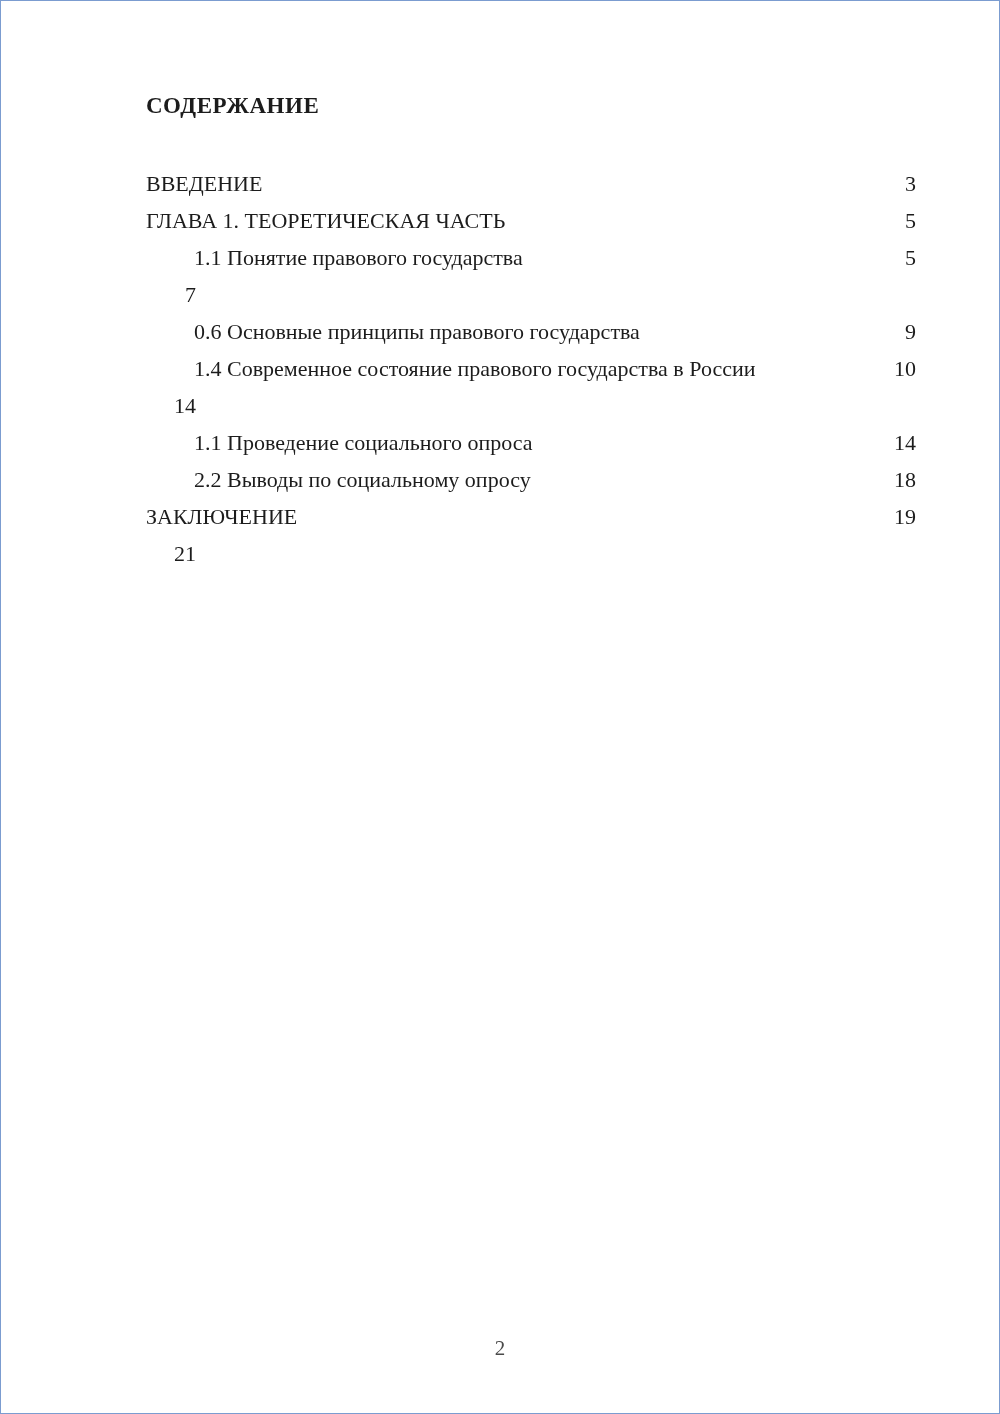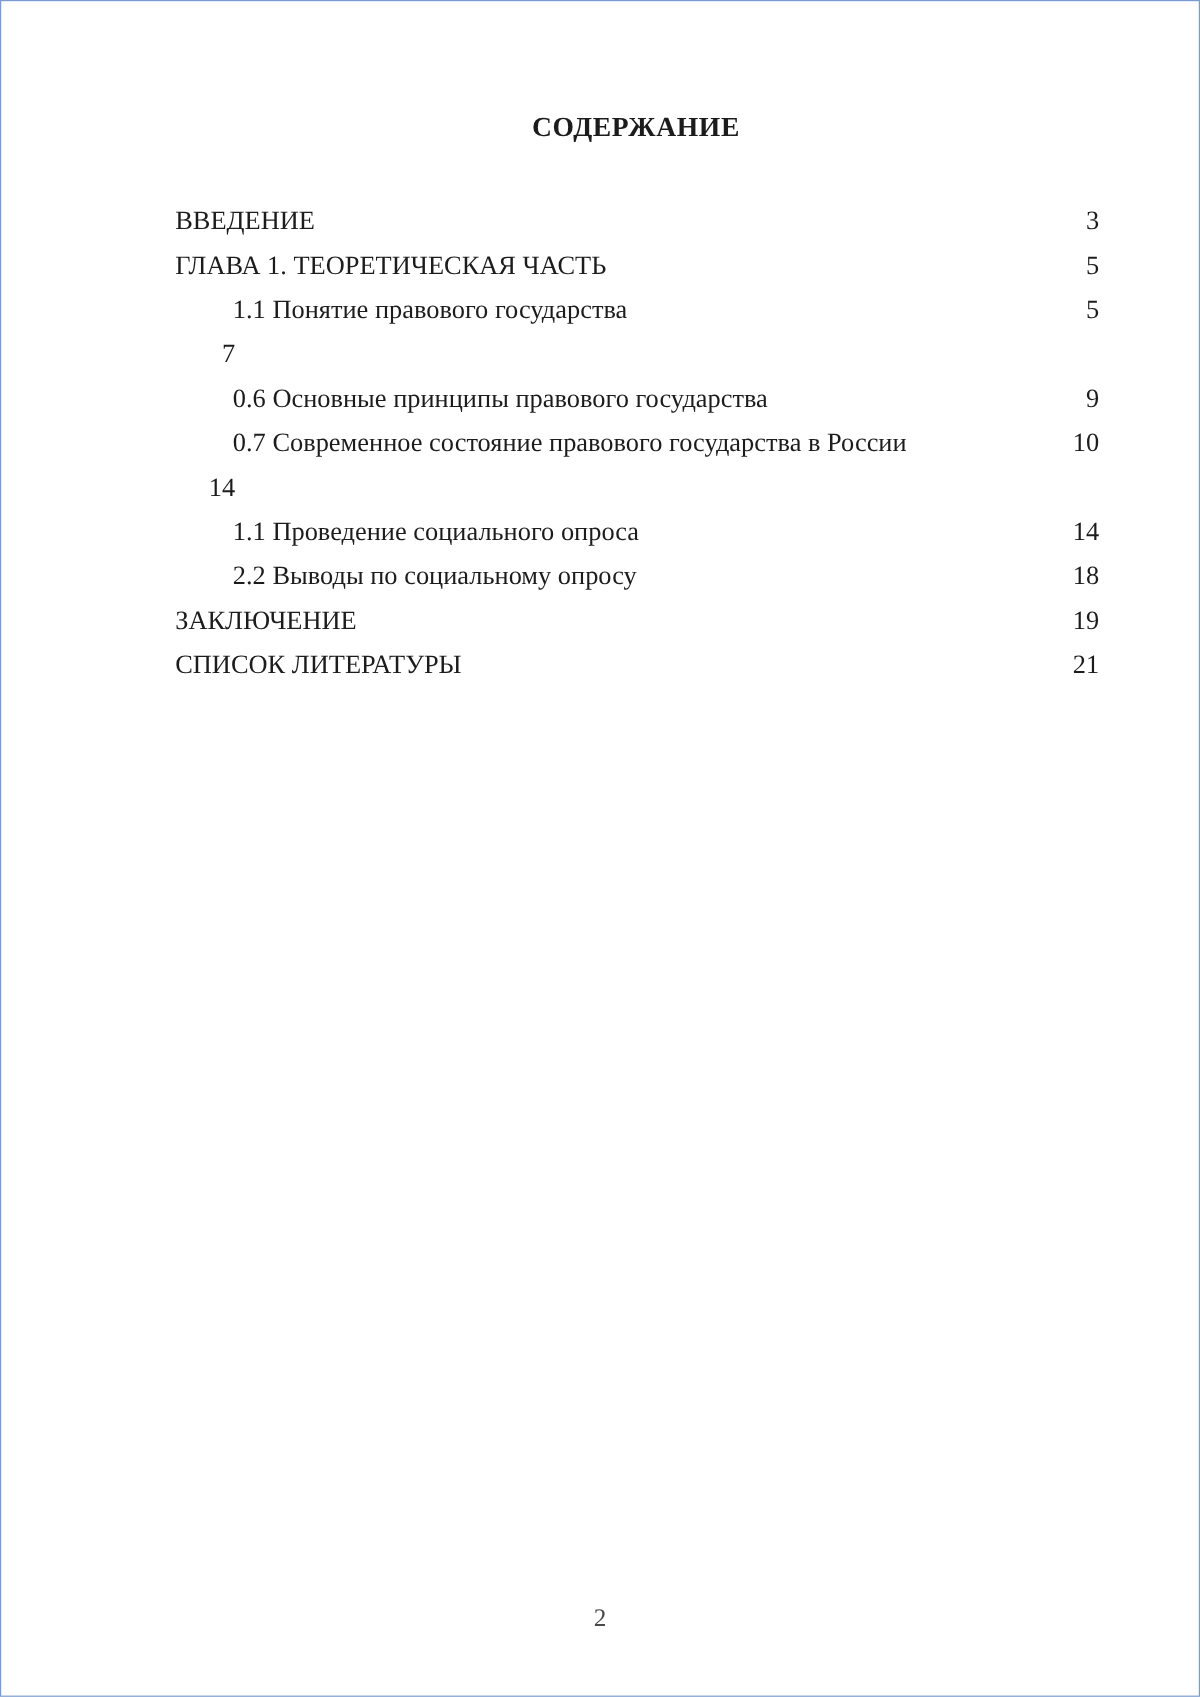--- a/index.html
+++ b/index.html
@@ -17,21 +17,21 @@
     color: #1c1c1c;
     overflow: hidden;
   }
   .page-content {
     box-sizing: border-box;
     padding: 92px 85px 0 145px;
   }
   .doc-title {
     font-size: 23px;
     font-weight: bold;
-    text-align: center;
+    text-align: left;
     margin: 0 0 46px 0;
     letter-spacing: 0.5px;
   }
   .toc {
     width: 770px;
   }
   .toc-row {
     display: flex;
     align-items: center;
     justify-content: space-between;
@@ -84,21 +84,21 @@
   <div class="toc-row indent">
     <span class="toc-page">7</span>
   </div>
 
   <div class="toc-row indent">
     <span class="toc-label">0.6 Основные принципы правового государства</span>
     <span class="toc-page">9</span>
   </div>
 
   <div class="toc-row indent">
-    <span class="toc-label">0.7 Современное состояние правового государства в России</span>
+    <span class="toc-label">1.4 Современное состояние правового государства в России</span>
     <span class="toc-page">10</span>
   </div>
 
   <div class="toc-row">
     <span class="toc-page">14</span>
   </div>
 
   <div class="toc-row indent">
     <span class="toc-label">1.1 Проведение социального опроса</span>
     <span class="toc-page">14</span>
@@ -108,19 +108,18 @@
     <span class="toc-label">2.2 Выводы по социальному опросу</span>
     <span class="toc-page">18</span>
   </div>
 
   <div class="toc-row">
     <span class="toc-label">ЗАКЛЮЧЕНИЕ</span>
     <span class="toc-page">19</span>
   </div>
 
   <div class="toc-row">
-    <span class="toc-label">СПИСОК ЛИТЕРАТУРЫ</span>
     <span class="toc-page">21</span>
   </div>
 </div>
 </div>
 
 <div class="page-footer">2</div>
 
 </body></html>

